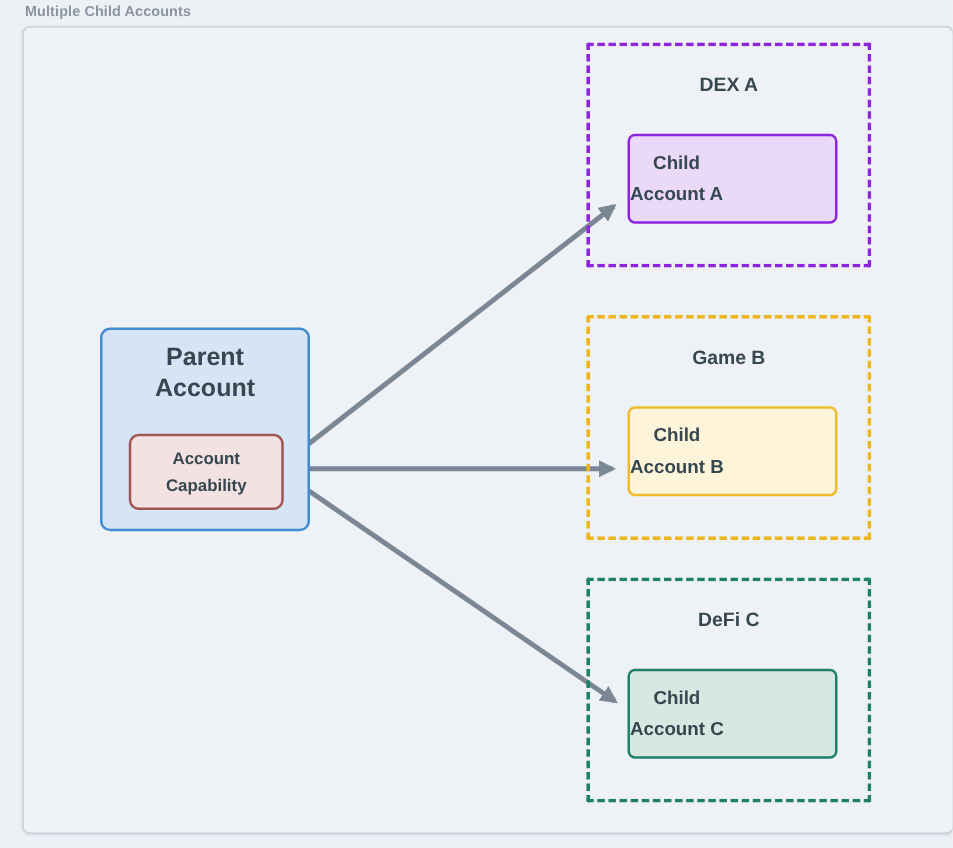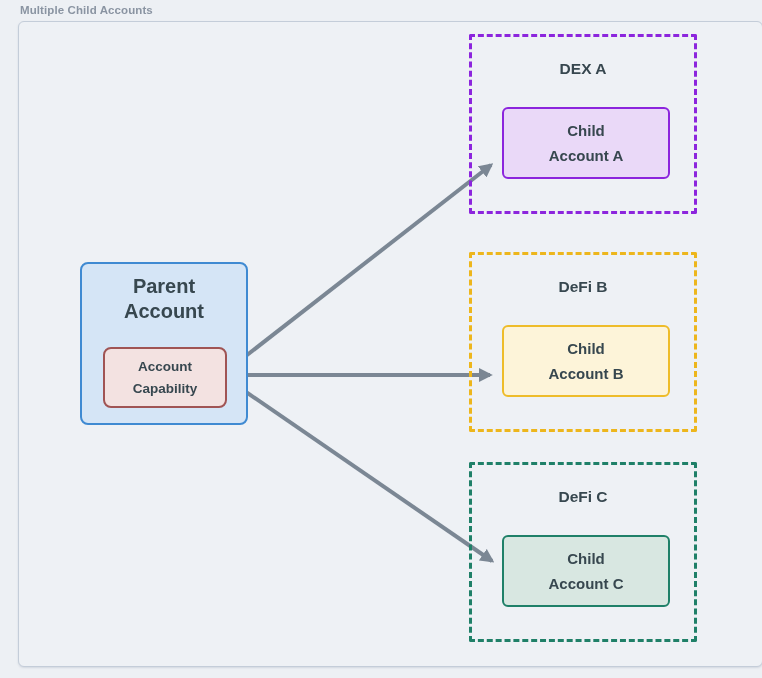--- a/index.html
+++ b/index.html
@@ -82,21 +82,21 @@
     text-align: center;
     font-size: 15.5px;
     font-weight: 600;
     color: #37474f;
   }
   .child-box {
     position: absolute;
     left: 30px; top: 70px;
     width: 168px; height: 72px;
     border-radius: 6px;
-    display: flex; align-items: center; justify-content: center;
+    display: flex; align-items: center; justify-content: flex-start;
   }
   .zone-a .child-box { background: #ead9f8; border: 2px solid #8c25dd; }
   .zone-b .child-box { background: #fdf4d9; border: 2px solid #eebc2a; }
   .zone-c .child-box { background: #d8e7e1; border: 2px solid #1f8068; }
   .child-label {
     font-size: 15px;
     font-weight: 600;
     line-height: 25px;
     color: #37474f;
   }
@@ -138,21 +138,21 @@
 
   <div class="zone zone-a">
     <div class="zone-label">DEX A</div>
     <div class="child-box">
       <div class="child-label multiline">Child
 Account A</div>
     </div>
   </div>
 
   <div class="zone zone-b">
-    <div class="zone-label">DeFi B</div>
+    <div class="zone-label">Game B</div>
     <div class="child-box">
       <div class="child-label multiline">Child
 Account B</div>
     </div>
   </div>
 
   <div class="zone zone-c">
     <div class="zone-label">DeFi C</div>
     <div class="child-box">
       <div class="child-label multiline">Child

